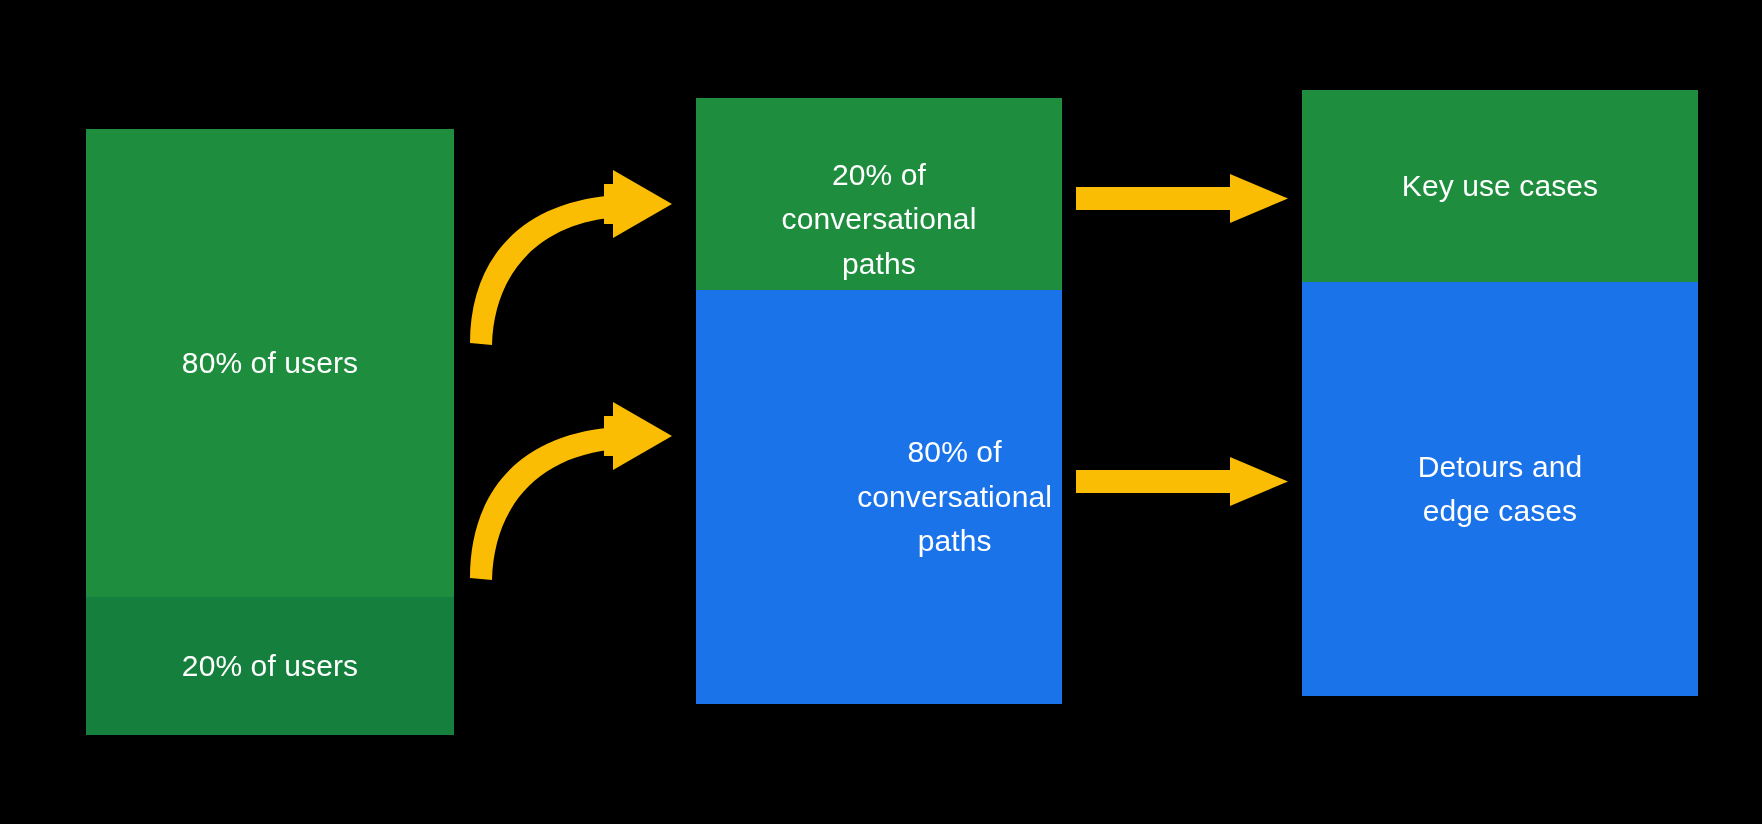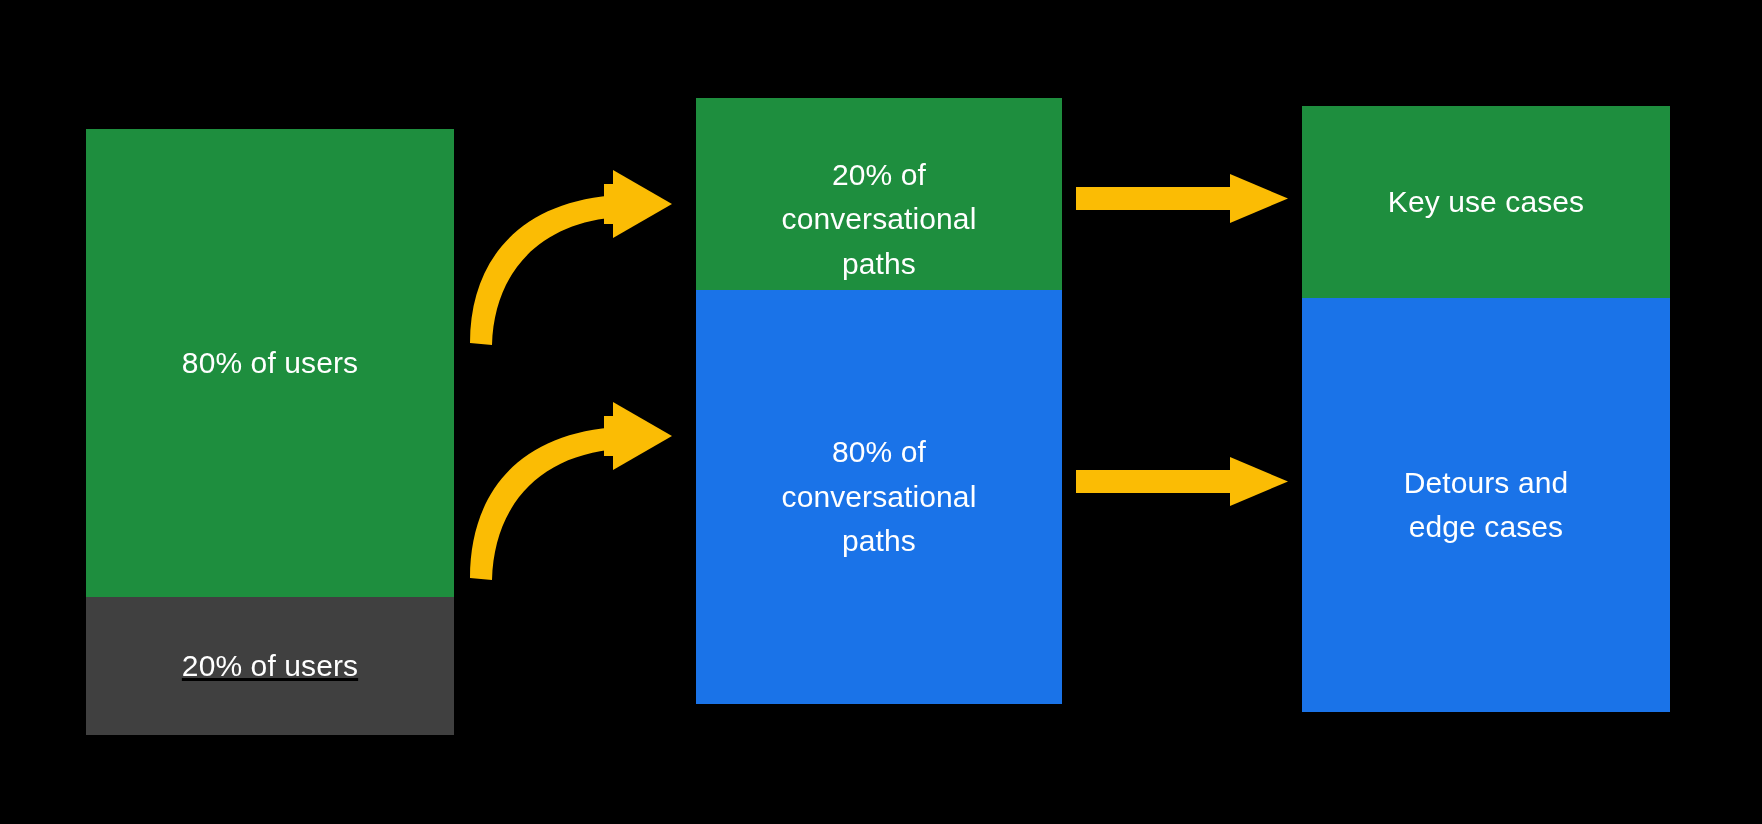--- a/index.html
+++ b/index.html
@@ -41,24 +41,24 @@
   }
 
   
   #col-users            { left: 86px;  top: 98px;  width: 368px; height: 606px; margin-top: 31px; }
   #col-users .seg-green { height: 468px; }
   #col-users .seg-blue  { height: 138px; }
 
   
   #col-paths            { left: 696px; top: 98px;  width: 366px; height: 606px; }
   #col-paths .seg-green { height: 192px; }
-  #col-paths .seg-blue  { height: 414px; }
+  #col-paths .seg-blue  { height: 414px; justify-content: flex-end; }
 
   
-  #col-cases            { left: 1302px; top: 106px; width: 368px; height: 606px; }
+  #col-cases            { left: 1302px; top: 90px; width: 396px; height: 606px; }
   #col-cases .seg-green { height: 192px; }
   #col-cases .seg-blue  { height: 414px; }
 
   
   #arrow-layer {
     position: absolute;
     left: 0;
     top: 0;
     width: 1762px;
     height: 824px;
@@ -67,21 +67,21 @@
 </style>
 </head>
 <body>
 
 <div id="stage">
 
   <div class="column" id="col-users">
     <div class="segment seg-green" style="background:#1E8E3E;">
       <span class="seg-label">80% of users</span>
     </div>
-    <div class="segment seg-blue" style="background:#404040;text-decoration:underline;">
+    <div class="segment seg-blue" style="background:#15803d;">
       <span class="seg-label">20% of users</span>
     </div>
   </div>
 
   <div class="column" id="col-paths">
     <div class="segment seg-green" style="background:#1E8E3E;align-items:flex-end;">
       <span class="seg-label">20% of
 conversational
 paths</span>
     </div>

